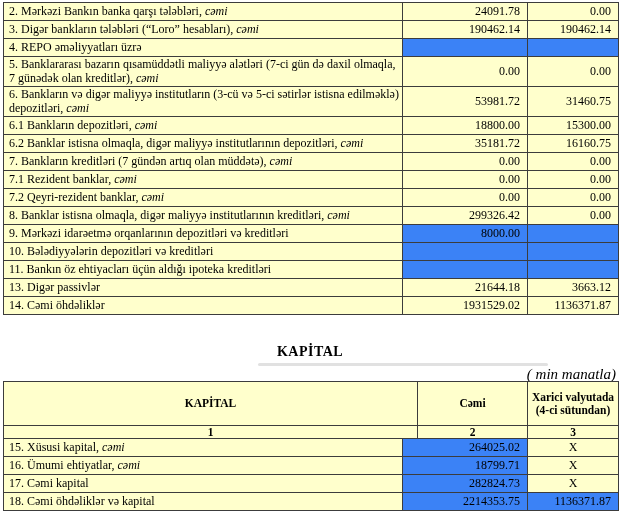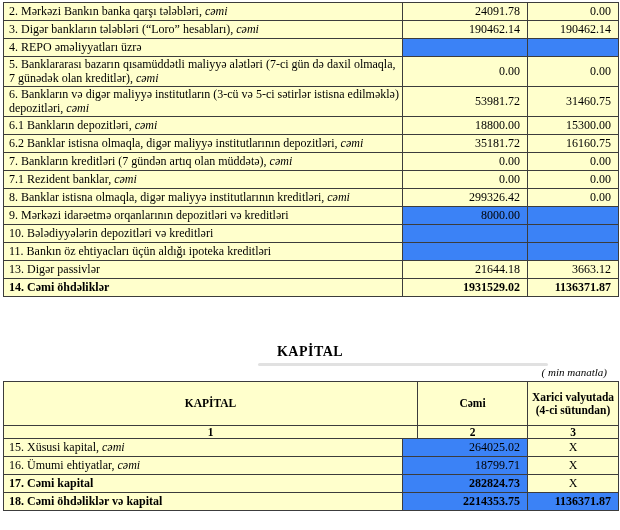--- a/index.html
+++ b/index.html
@@ -25,41 +25,41 @@
     vertical-align: middle;
     padding: 0 2px;
     font-size: 12px;
     line-height: 13.5px;
     overflow: hidden;
   }
   td.lbl { text-align: left; padding-left: 5px; padding-right: 2px; }
   td.num { text-align: right; padding-right: 7px; }
   td.ctr { text-align: center; }
   .w { background: #3b82f6; }
-  .b { font-weight: bold; margin-left: 11px; }
+  .b { font-weight: normal; margin-left: 11px; }
   .i { font-style: italic; }
   tr.h17 td { height: 17px; }
   tr.h29 td { height: 29px; margin-left: 48px; }
   #liab { top: 2px; padding-left: 42px; }
   #cap { top: 381px; }
   tr.hdr td { height: 43px; font-size: 11.5px; line-height: 13px; text-align: center; font-weight: bold; }
   tr.idx td { height: 12px; font-size: 11.5px; line-height: 12px; text-align: center; font-weight: bold; }
   #cap-title {
     position: absolute;
     top: 344px; left: 0; width: 620px;
     text-align: center;
     font-weight: bold;
     font-size: 14px;
     letter-spacing: 0.5px;
   }
   #unit-note {
     position: absolute;
-    top: 366px; right: 13px;
+    top: 366px; right: 4px;
     font-style: italic;
-    font-size: 11px;
+    font-size: 15px;
   }
   #smudge {
     position: absolute;
     top: 363px; left: 258px;
     width: 290px; height: 3px;
     background: #dadada;
     border-radius: 2px;
     opacity: 0.8;
   }
 </style>
@@ -110,20 +110,25 @@
           <td class="num">35181.72</td>
           <td class="num">16160.75</td>
         </tr>
         <tr class="h17">
           <td class="lbl"><span>7. Bankların kreditləri (7 gündən artıq olan müddətə), </span><span class="i">cəmi</span></td>
           <td class="num">0.00</td>
           <td class="num">0.00</td>
         </tr>
         <tr class="h17">
           <td class="lbl"><span>7.1 Rezident banklar, </span><span class="i">cəmi</span></td>
+          <td class="num">0.00</td>
+          <td class="num">0.00</td>
+        </tr>
+        <tr class="h17">
+          <td class="lbl"><span>7.2 Qeyri-rezident banklar, </span><span class="i">cəmi</span></td>
           <td class="num">0.00</td>
           <td class="num">0.00</td>
         </tr>
         <tr class="h17">
           <td class="lbl"><span>8. Banklar istisna olmaqla, digər maliyyə institutlarının kreditləri, </span><span class="i">cəmi</span></td>
           <td class="num">299326.42</td>
           <td class="num">0.00</td>
         </tr>
         <tr class="h17">
           <td class="lbl"><span>9. Mərkəzi idarəetmə orqanlarının depozitləri və kreditləri</span><span class="i"></span></td>

